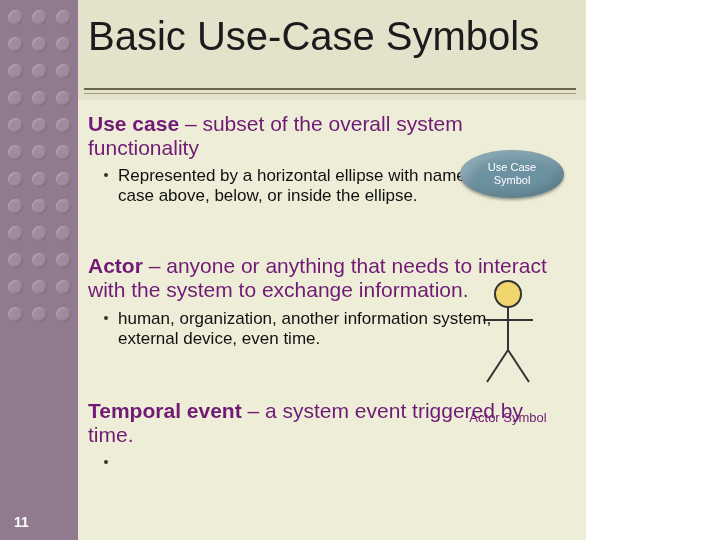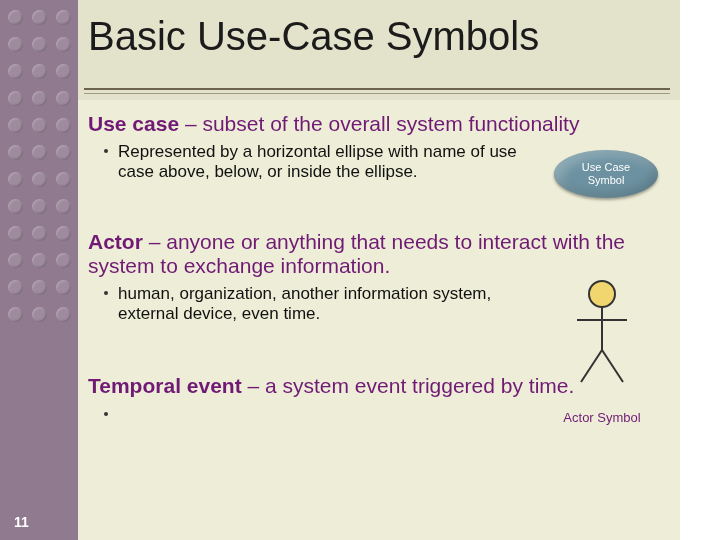--- a/index.html
+++ b/index.html
@@ -1,18 +1,18 @@
 <!DOCTYPE html>
 <html><head>
 <meta charset="utf-8">
 <style>
   * { box-sizing: border-box; margin: 0; padding: 0; }
   html, body { width: 720px; height: 540px; overflow: hidden; font-family: Arial, sans-serif; }
   .slide {
-    width: 680px; height: 540px;
+    width: 586px; height: 540px;
     background: #eeeed8;
     position: relative;
     padding-left: 24px;
   }
   .sidebar {
     position: absolute;
     left: 0; top: 0; width: 78px; height: 540px;
     background: #8f7a8f;
     padding: 10px 0 0 6px;
   }

